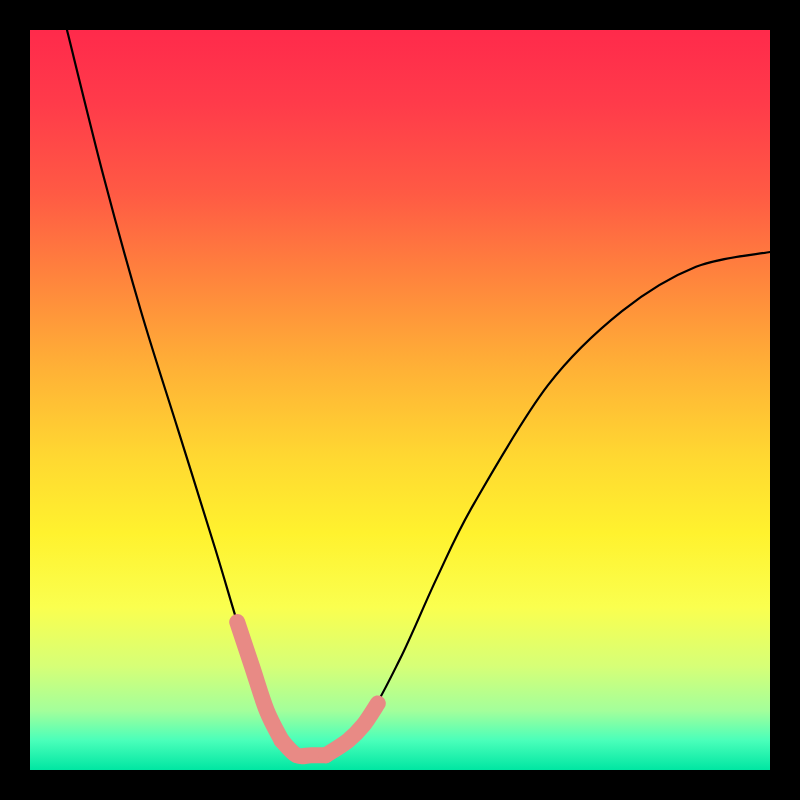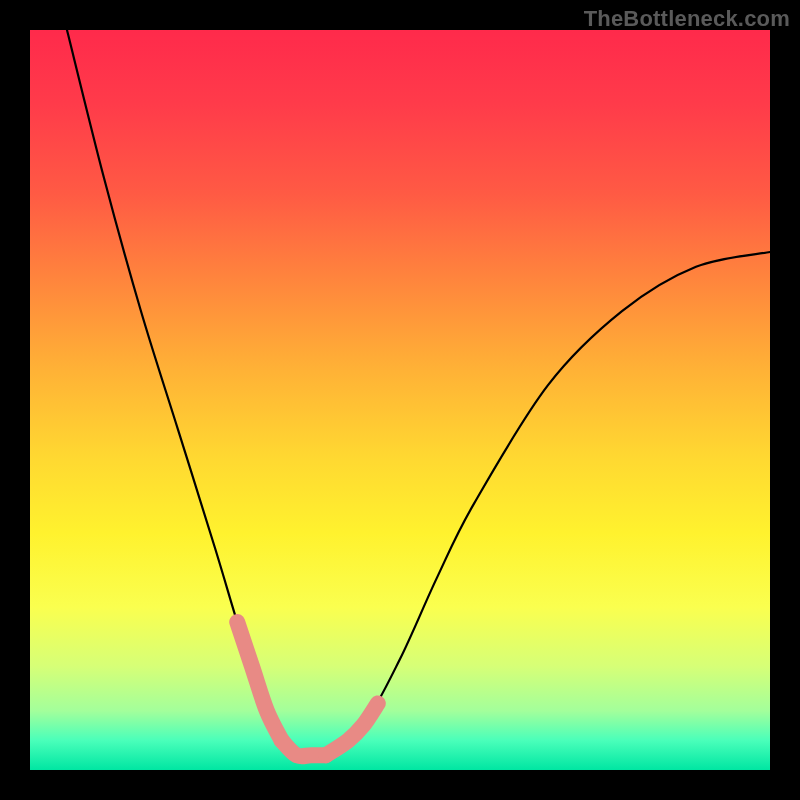--- a/index.html
+++ b/index.html
@@ -47,21 +47,20 @@
     top: 0;
     width: 740px;
     height: 740px;
     overflow: visible;
   }
 </style>
 </head>
 <body>
 
 <div class="frame">
-  <div class="watermark">TheBottleneck.com</div>
   <div class="plot-area">
     <svg class="curve-layer" viewBox="0 0 740 740" preserveAspectRatio="none">
       <path fill="none" stroke="#000000" stroke-width="2.2" stroke-linecap="round" stroke-linejoin="round" d="M 37.00 0.00 C 43.17 24.67, 61.67 101.13, 74.00 148.00 C 86.33 194.87, 98.67 239.27, 111.00 281.20 C 123.33 323.13, 135.67 360.13, 148.00 399.60 C 160.33 439.07, 175.13 485.93, 185.00 518.00 C 194.87 550.07, 201.03 572.27, 207.20 592.00 C 213.37 611.73, 217.07 621.60, 222.00 636.40 C 226.93 651.20, 231.87 668.47, 236.80 680.80 C 241.73 693.13, 246.67 703.00, 251.60 710.40 C 256.53 717.80, 261.47 722.73, 266.40 725.20 C 271.33 727.67, 276.27 725.20, 281.20 725.20 C 286.13 725.20, 287.37 730.13, 296.00 725.20 C 304.63 720.27, 320.67 711.63, 333.00 695.60 C 345.33 679.57, 357.67 653.67, 370.00 629.00 C 382.33 604.33, 394.67 573.50, 407.00 547.60 C 419.33 521.70, 425.50 505.67, 444.00 473.60 C 462.50 441.53, 493.33 387.27, 518.00 355.20 C 542.67 323.13, 567.33 300.93, 592.00 281.20 C 616.67 261.47, 641.33 246.67, 666.00 236.80 C 690.67 226.93, 727.67 224.47, 740.00 222.00"></path>
       <path fill="none" stroke="#e88a85" stroke-width="16" stroke-linecap="round" stroke-linejoin="round" d="M 207.20 592.00 C 209.67 599.40, 217.07 621.60, 222.00 636.40 C 226.93 651.20, 231.87 668.47, 236.80 680.80 C 241.73 693.13, 249.13 705.47, 251.60 710.40"></path>
       <path fill="none" stroke="#e88a85" stroke-width="16" stroke-linecap="round" stroke-linejoin="round" d="M 251.60 710.40 C 254.07 712.87, 261.47 722.73, 266.40 725.20 C 271.33 727.67, 276.27 725.20, 281.20 725.20 C 286.13 725.20, 293.53 725.20, 296.00 725.20"></path>
       <path fill="none" stroke="#e88a85" stroke-width="16" stroke-linecap="round" stroke-linejoin="round" d="M 296.00 725.20 C 299.70 722.73, 312.03 715.33, 318.20 710.40 C 324.37 705.47, 328.07 701.77, 333.00 695.60 C 337.93 689.43, 345.33 677.10, 347.80 673.40"></path>
     </svg>
   </div>
 </div>
 

